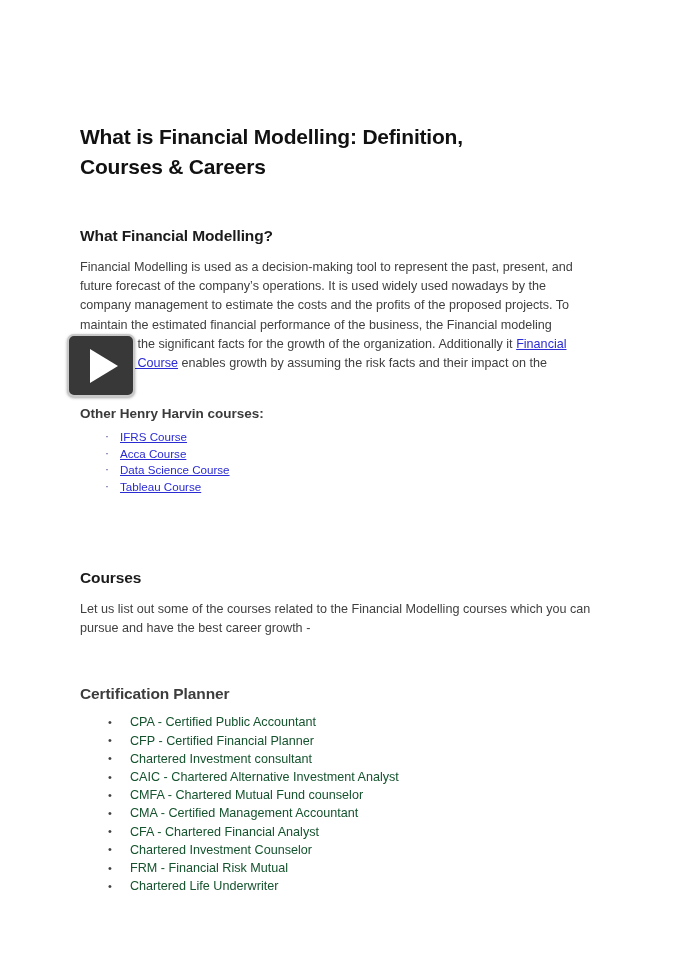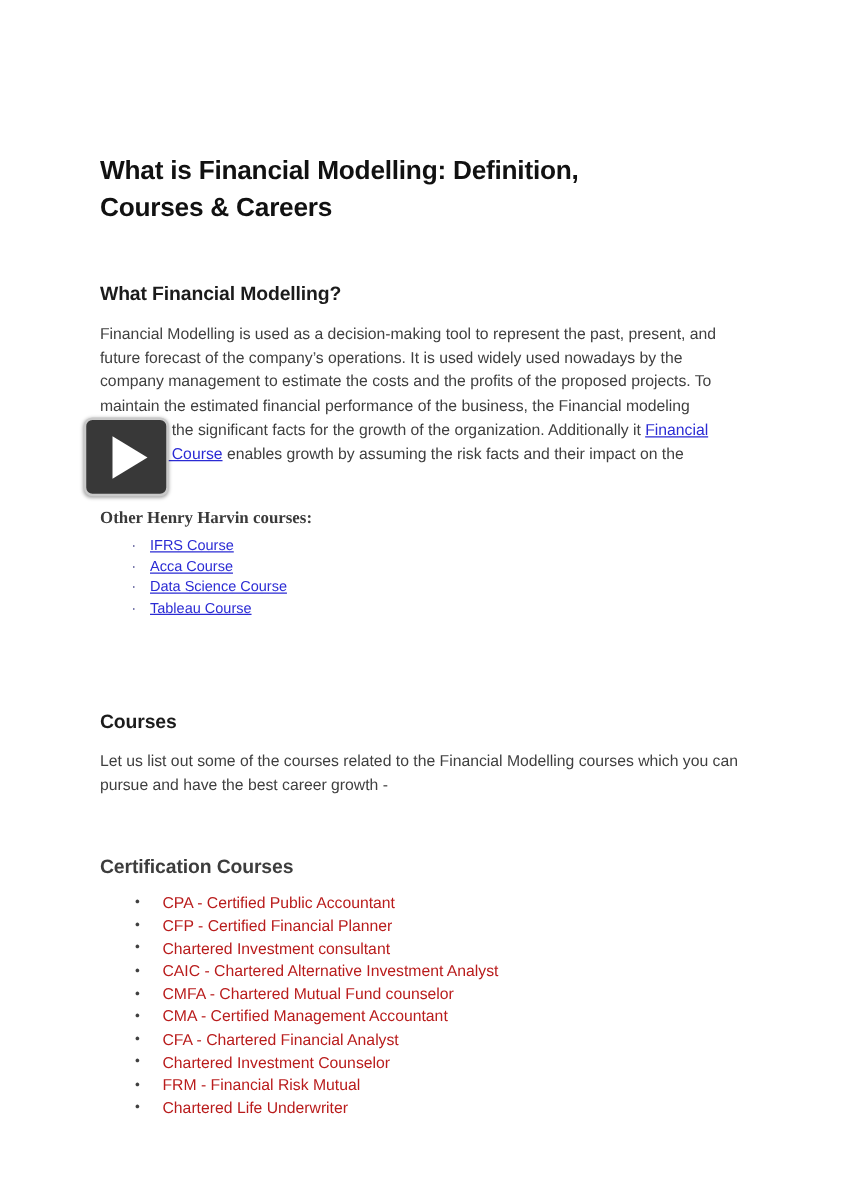--- a/index.html
+++ b/index.html
@@ -59,21 +59,20 @@
     letter-spacing: -0.1px;
     margin: 0 0 9px 0;
   }
 
   .h3-inline {
     font-size: 13.5px;
     line-height: 19px;
     font-weight: bold;
     color: #3a3a3a;
     margin: 0 0 6px 0;
-    font-family: Liberation Serif, serif;
   }
 
   
   .para {
     font-size: 12.6px;
     line-height: 19.2px;
     color: #3f3f3f;
     margin: 0;
     text-align: left;
   }
@@ -111,21 +110,21 @@
 
   
   .bullet-list {
     list-style: none;
     margin: 0;
     padding: 0 0 0 28px;
   }
   .bullet-list li {
     font-size: 12.6px;
     line-height: 18.2px;
-    color: #b91c1c;
+    color: #14532d;
     position: relative;
     padding-left: 22px;
   }
   .bullet-list li::before {
     content: "\2022";
     position: absolute;
     left: 0;
     top: -0.5px;
     font-size: 11px;
     color: #3f3f3f;
@@ -186,21 +185,21 @@
     </ul>
 
     <div class="gap-xl"></div>
 
     <h2 class="h2">Courses</h2>
 
     <p class="para">Let us list out some of the courses related to the Financial Modelling courses which you can pursue and have the best career growth -</p>
 
     <div class="gap-lg"></div>
 
-    <h2 class="h2-gray">Certification Courses</h2>
+    <h2 class="h2-gray">Certification Planner</h2>
 
     <ul class="bullet-list">
       <li>CPA - Certified Public Accountant</li>
       <li>CFP - Certified Financial Planner</li>
       <li>Chartered Investment consultant</li>
       <li>CAIC  - Chartered Alternative Investment Analyst</li>
       <li>CMFA - Chartered Mutual Fund counselor</li>
       <li>CMA - Certified Management Accountant</li>
       <li>CFA - Chartered Financial Analyst</li>
       <li>Chartered Investment Counselor</li>

